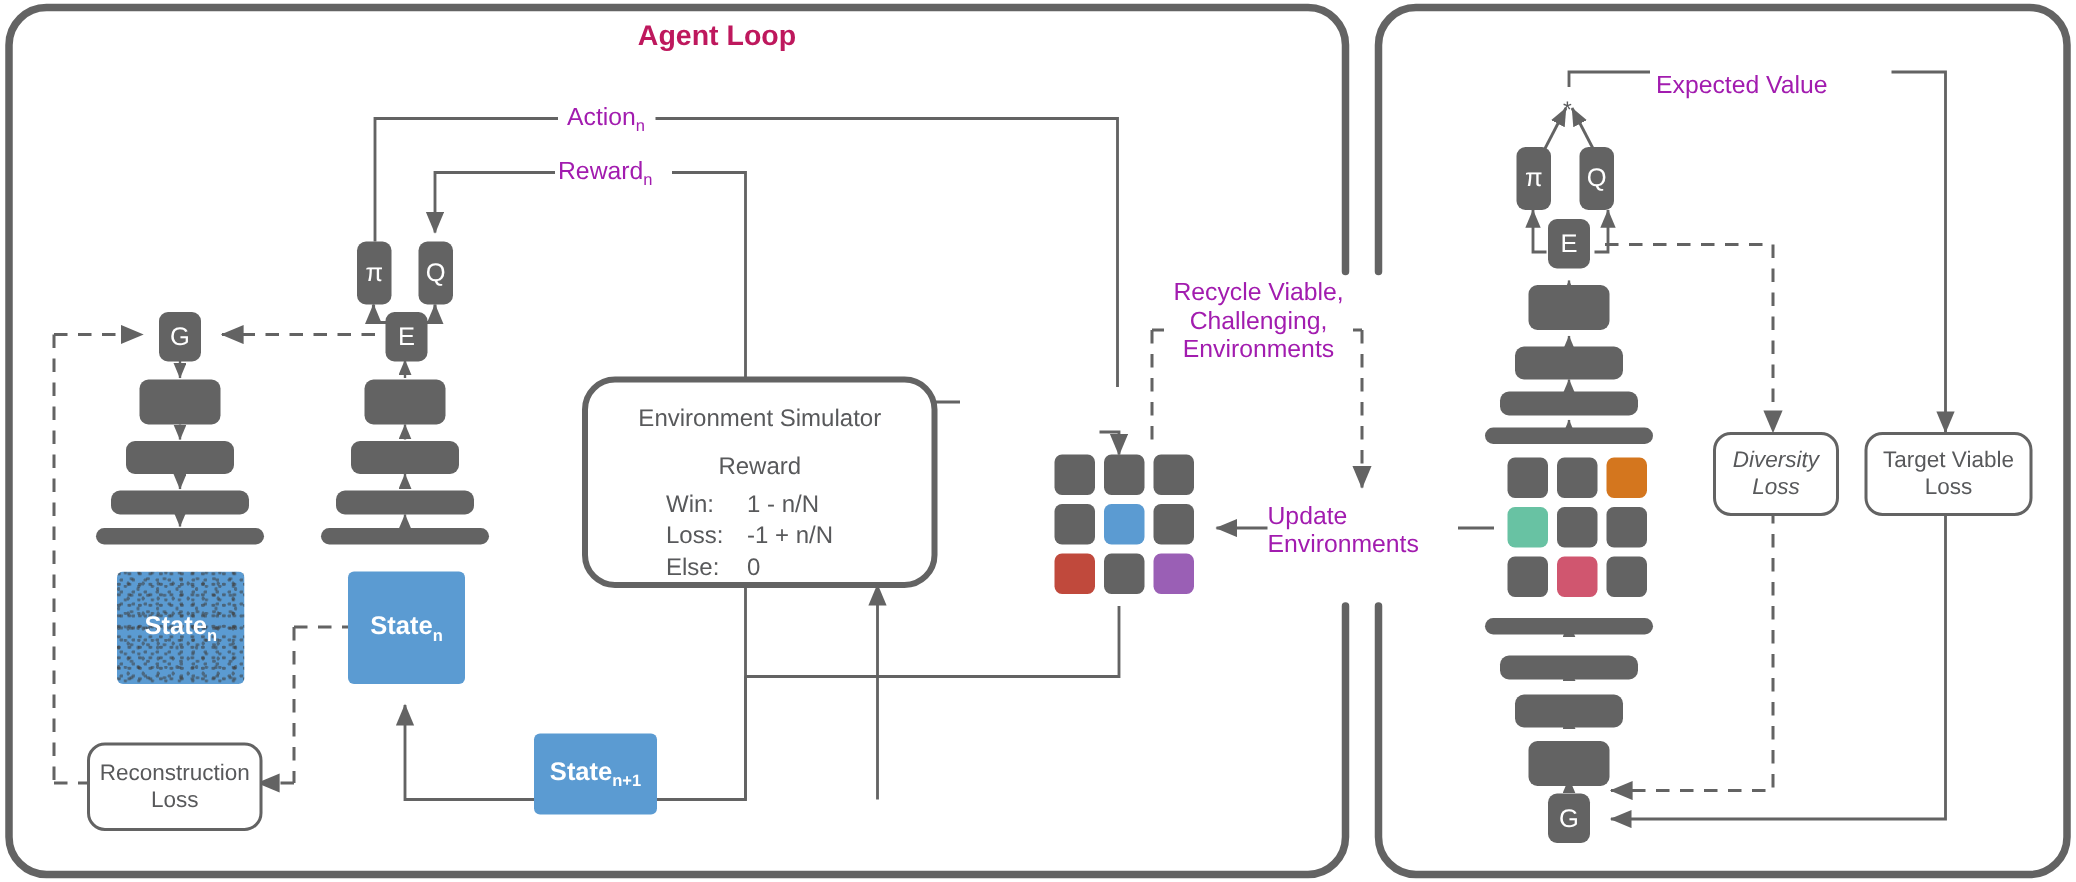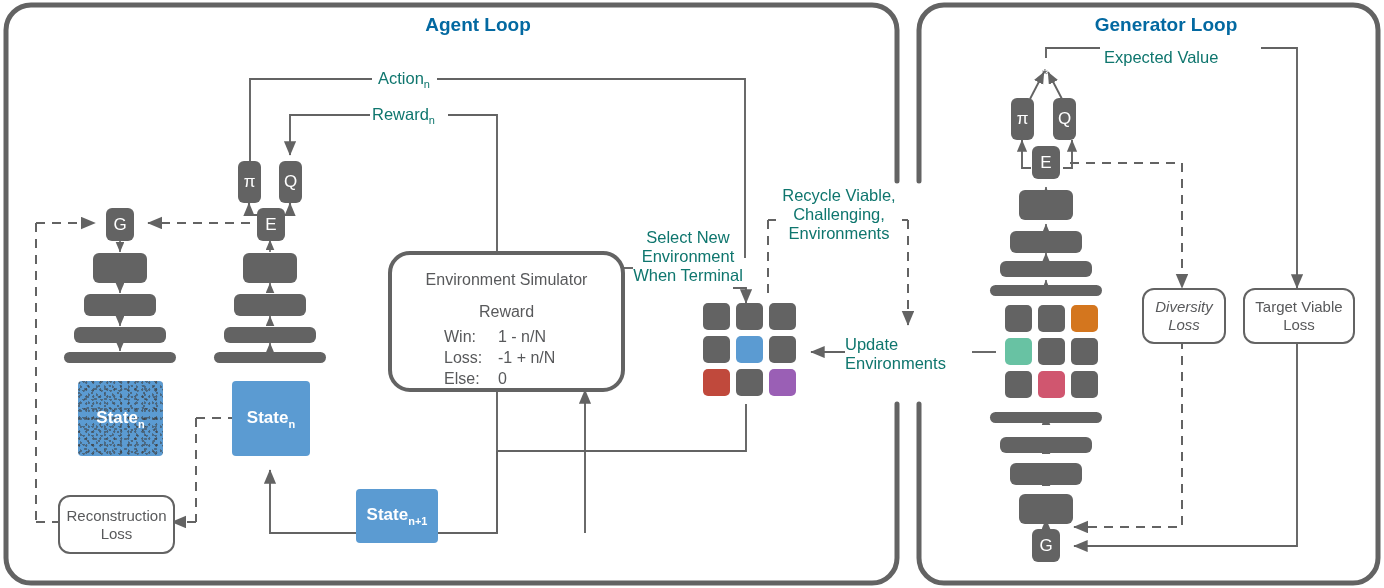--- a/index.html
+++ b/index.html
@@ -1,21 +1,21 @@
 <!DOCTYPE html>
 <html><head>
 <meta charset="utf-8">
 <title>Agent Loop / Generator Loop Diagram</title>
 <style>
   html,body{margin:0;padding:0;background:#ffffff;}
   body{font-family:"Liberation Sans", sans-serif;}
   #stage{position:relative;width:1384px;height:588px;background:#fff;overflow:hidden;}
   svg.layer{position:absolute;left:0;top:0;width:1384px;height:588px;}
-  .lbl{position:absolute;color:#0f766e;font-family:"Liberation Sans",sans-serif;white-space:nowrap;}
-  .ttl{font-weight:bold;font-size:19px;color:#0369a1;}
+  .lbl{position:absolute;color:#a21caf;font-family:"Liberation Sans",sans-serif;white-space:nowrap;}
+  .ttl{font-weight:bold;font-size:19px;color:#be185d;}
   .flowlabel{font-size:16.5px;line-height:19px;text-align:center;background:#fff;}
   .boxlabel{font-size:15px;line-height:18px;text-align:center;color:#58595b;}
   .nodebox{position:absolute;background:#636363;border-radius:6px;}
   .nodebox span{position:absolute;left:0;right:0;top:50%;transform:translateY(-50%);
       text-align:center;color:#fff;font-size:17px;font-family:"Liberation Sans",sans-serif;}
   .layerbar{position:absolute;background:#636363;border-radius:6px;}
   .cell{position:absolute;border-radius:5px;}
   .stateblk{position:absolute;background:#5b9bd2;border-radius:4px;}
   .stateblk span{position:absolute;left:0;right:0;top:50%;transform:translateY(-50%);
       text-align:center;color:#fff;font-size:17px;font-weight:bold;font-family:"Liberation Sans",sans-serif;}
@@ -146,21 +146,20 @@
     </g>
 
     <g stroke="#636363" stroke-width="2" fill="none" stroke-dasharray="9,7">
       <path d="M1070,163 L1182,163 L1182,288" marker-end="url(#ah)"></path>
       <path d="M1182,340 L1182,527 L1074,527" marker-end="url(#ah)"></path>
     </g>
 
   </svg>
 
   <div class="lbl ttl" style="left:418px;top:14px;width:120px;text-align:center;">Agent Loop</div>
-  <div class="lbl ttl" style="left:1086px;top:14px;width:160px;text-align:center;">Generator Loop</div>
 
   <div class="lbl flowlabel" style="left:378px;top:69px;">
     <span>Action</span><sub style="font-size:11px;">n</sub>
   </div>
   <div class="lbl flowlabel" style="left:372px;top:105px;">
     <span>Reward</span><sub style="font-size:11px;">n</sub>
   </div>
 
   <div class="nodebox" style="left:238px;top:161px;width:23px;height:42px;">
     <span>π</span>
@@ -214,25 +213,20 @@
           <span class="k">Loss:</span>
           <span>-1 + n/N</span>
         </div>
       <div>
           <span class="k">Else:</span>
           <span>0</span>
         </div>
     </div>
   </div>
 
-  <div class="lbl flowlabel" style="left:633px;top:228px;width:110px;text-align:center;">
-    <div>Select New</div>
-    <div>Environment</div>
-    <div>When Terminal</div>
-  </div>
 
   <div style="position:absolute;left:703px;top:303px;">
     <div class="cell" style="left: 0px; top: 0px; width: 27px; height: 27px; background: rgb(99, 99, 99);"></div>
     <div class="cell" style="left: 33px; top: 0px; width: 27px; height: 27px; background: rgb(99, 99, 99);"></div>
     <div class="cell" style="left: 66px; top: 0px; width: 27px; height: 27px; background: rgb(99, 99, 99);"></div>
     <div class="cell" style="left: 0px; top: 33px; width: 27px; height: 27px; background: rgb(99, 99, 99);"></div>
     <div class="cell" style="left: 33px; top: 33px; width: 27px; height: 27px; background: rgb(91, 155, 210);"></div>
     <div class="cell" style="left: 66px; top: 33px; width: 27px; height: 27px; background: rgb(99, 99, 99);"></div>
     <div class="cell" style="left: 0px; top: 66px; width: 27px; height: 27px; background: rgb(192, 73, 60);"></div>
     <div class="cell" style="left: 33px; top: 66px; width: 27px; height: 27px; background: rgb(99, 99, 99);"></div>

